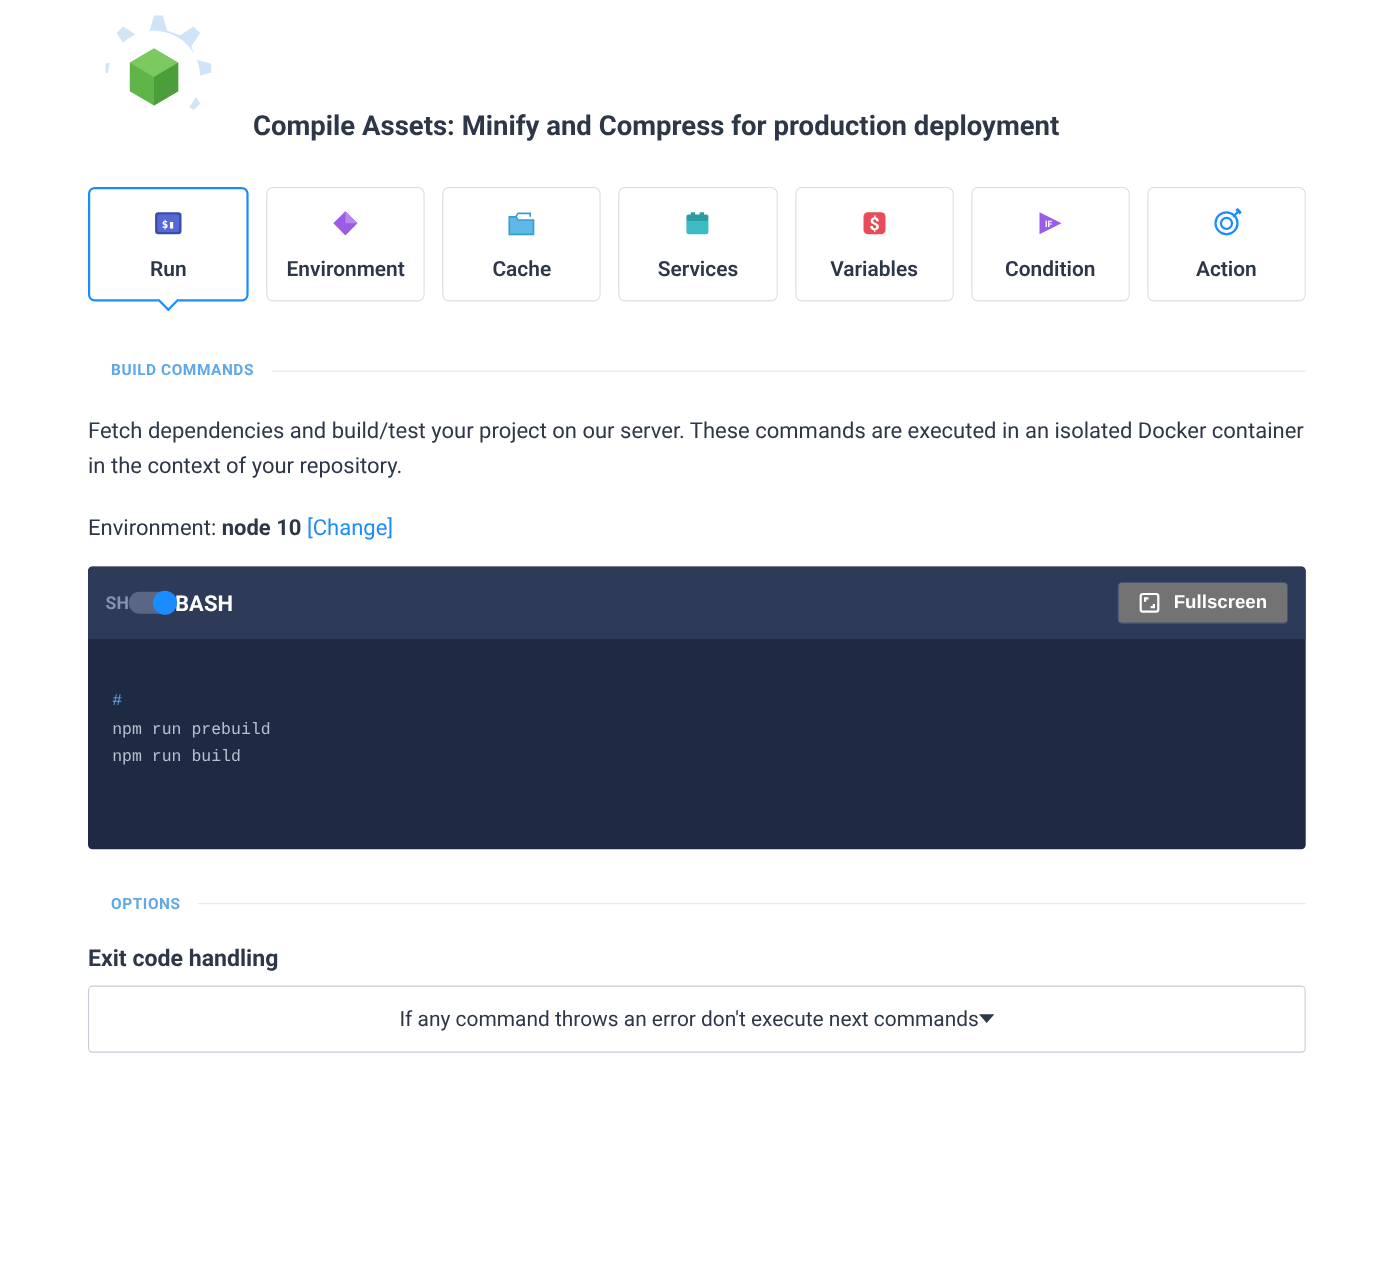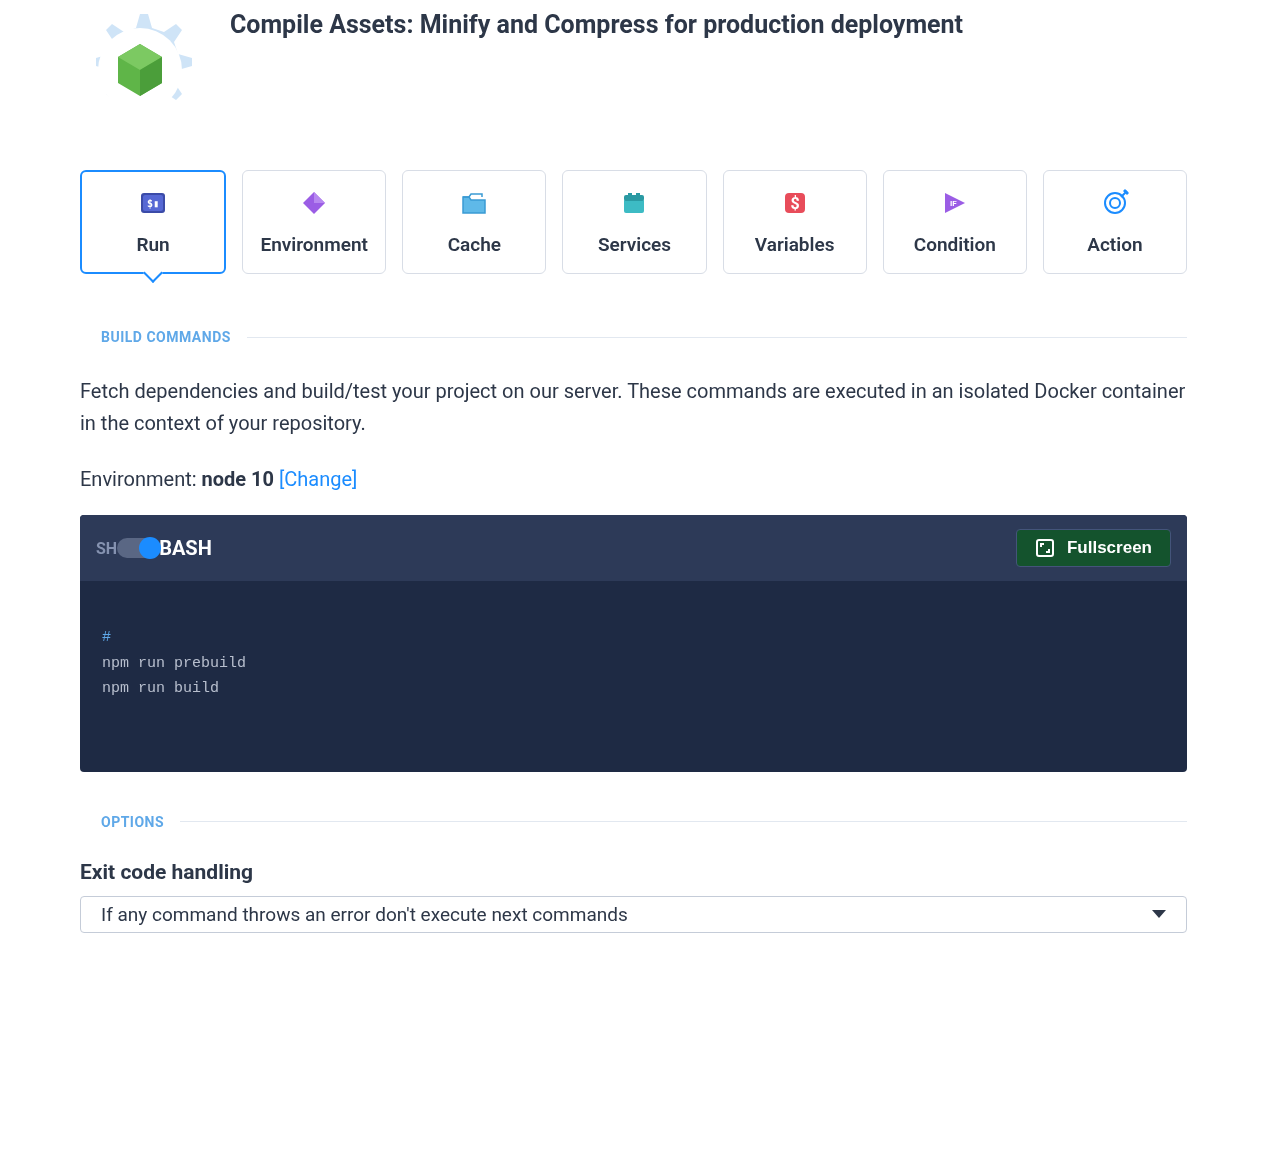--- a/index.html
+++ b/index.html
@@ -5,21 +5,21 @@
   * { box-sizing: border-box; margin: 0; padding: 0; }
   body {
     font-family: -apple-system, BlinkMacSystemFont, "Segoe UI", Roboto, "Helvetica Neue", Arial, sans-serif;
     background: #fff;
     color: #2d3748;
     width: 1267px;
     padding: 10px 80px 60px 80px;
   }
   .header {
     display: flex;
-    align-items: flex-start;
+    align-items: flex-end;
     gap: 30px;
     margin-bottom: 40px;
   }
   .icon-gear {
     width: 120px;
     height: 120px;
     position: relative;
     display: flex;
     align-items: center;
     justify-content: center;
@@ -144,21 +144,21 @@
   .bash-label {
     color: #fff;
     font-weight: 700;
     font-size: 20px;
     margin-left: 0;
   }
   .fullscreen-btn {
     display: flex;
     align-items: center;
     gap: 12px;
-    background: #14532d;
+    background: #737373;
     border: 1px solid #44547a;
     color: #fff;
     font-weight: 700;
     font-size: 17px;
     padding: 8px 18px;
     border-radius: 4px;
     cursor: pointer;
   }
   .code-body {
     padding: 20px 22px 70px 22px;
@@ -173,25 +173,25 @@
   .options-title {
     font-size: 21px;
     font-weight: 700;
     color: #2d3748;
     margin-bottom: 12px;
   }
   .select {
     width: 100%;
     border: 1px solid #c5ccd8;
     border-radius: 4px;
-    padding: 6px 20px;
+    padding: 18px 20px;
     font-size: 19px;
     color: #2d3748;
     display: flex;
-    justify-content: space-between;
+    justify-content: center;
     align-items: center;
     cursor: pointer;
     background:#fff;
   }
   .caret-down {
     width: 0; height: 0;
     border-left: 7px solid transparent;
     border-right: 7px solid transparent;
     border-top: 8px solid #2d3748;
   }

